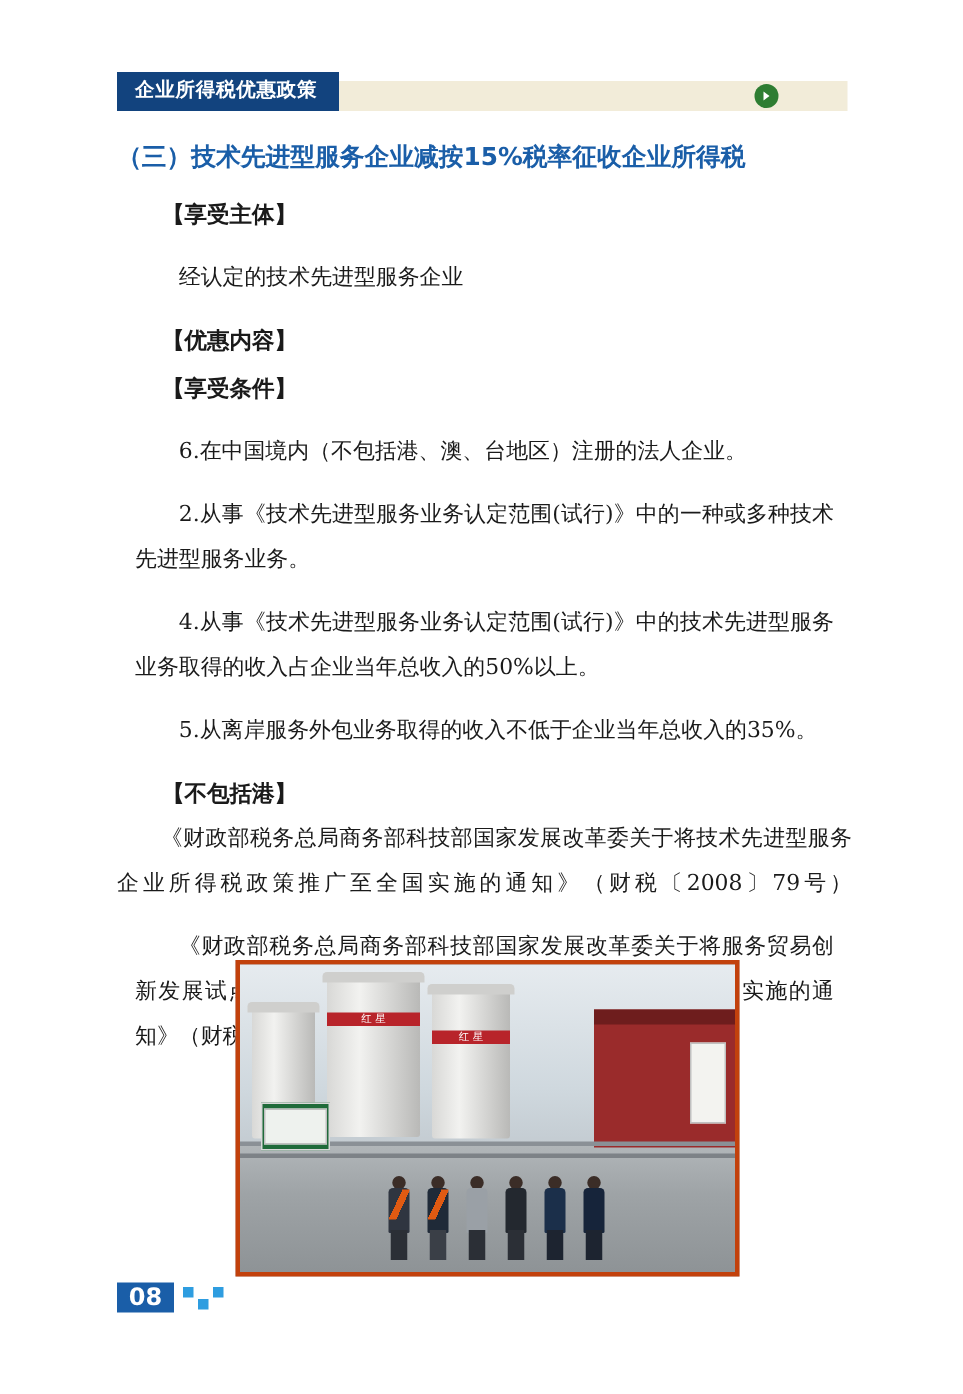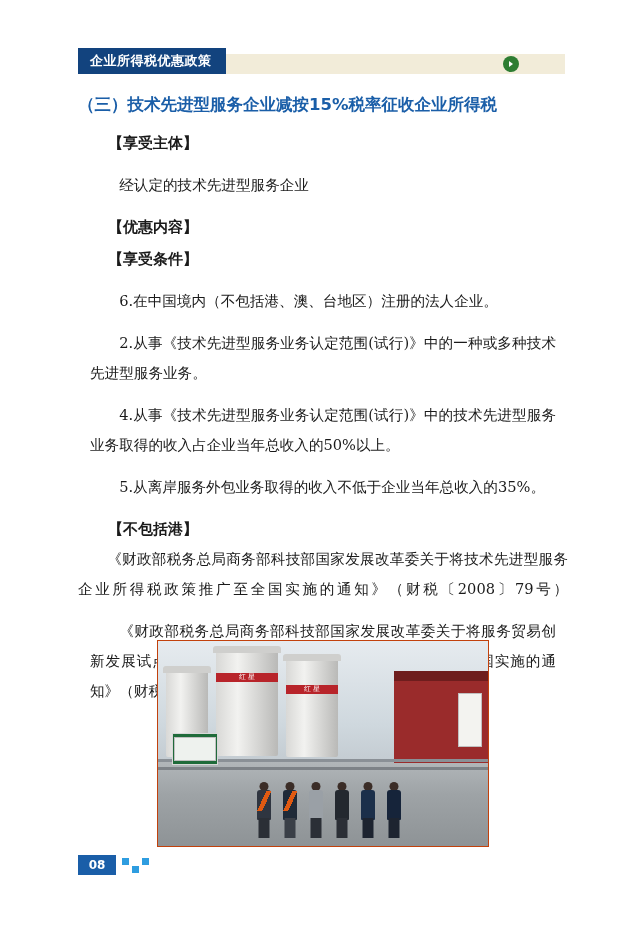--- a/index.html
+++ b/index.html
@@ -113,21 +113,21 @@
     text-align-last: justify;
   }
 
   
   .photo-wrap {
     position: absolute;
     left: 157px;
     top: 640px;
     width: 330px;
     height: 205px;
-    border: 1px solid #c2410c;
+    border: 3px solid #c2410c;
     overflow: hidden;
     background: #b9c4cc;
   }
   .photo {
     position: absolute;
     left: 0; top: 0;
     width: 100%;
     height: 100%;
   }
   .sky {
@@ -233,21 +233,21 @@
     top: 855px;
     width: 120px;
     height: 22px;
   }
   .page-num {
     position: absolute;
     left: 0; top: 0;
     width: 38px; height: 20px;
     background: #1a5ea8;
     color: #fff;
-    font-size: 12px;
+    font-size: 16px;
     font-weight: bold;
     text-align: center;
     line-height: 20px;
     font-family: "DejaVu Sans", sans-serif;
   }
   .sq {
     position: absolute;
     width: 7px; height: 7px;
     background: #2e9de0;
   }

